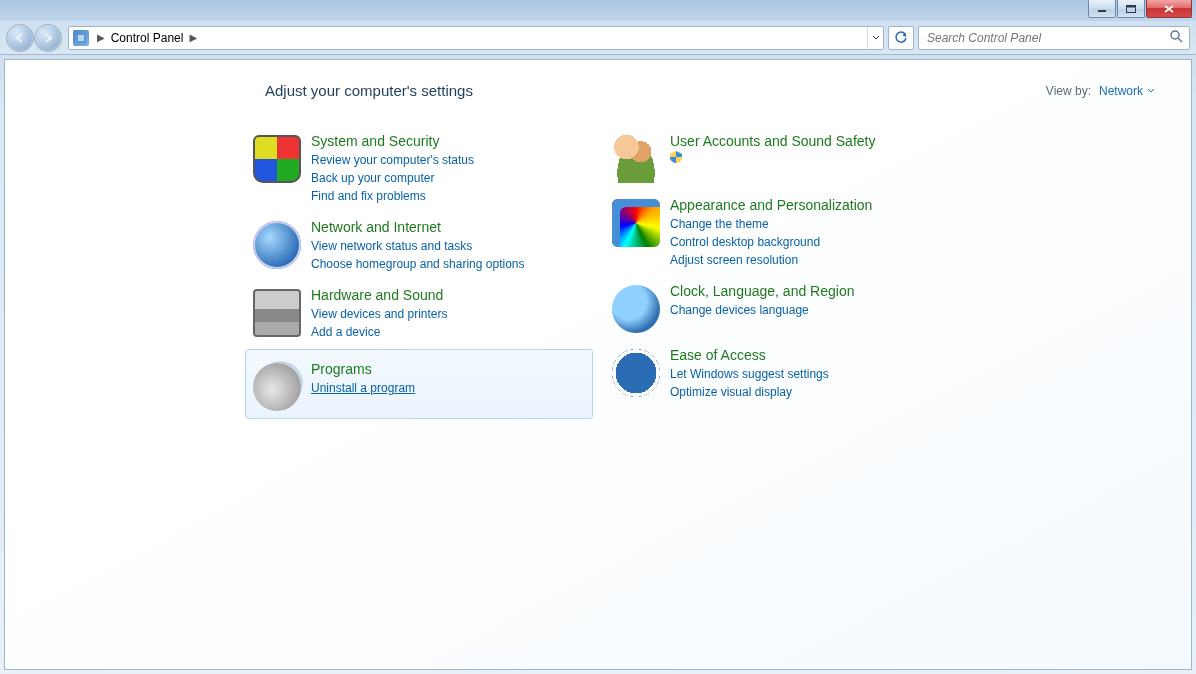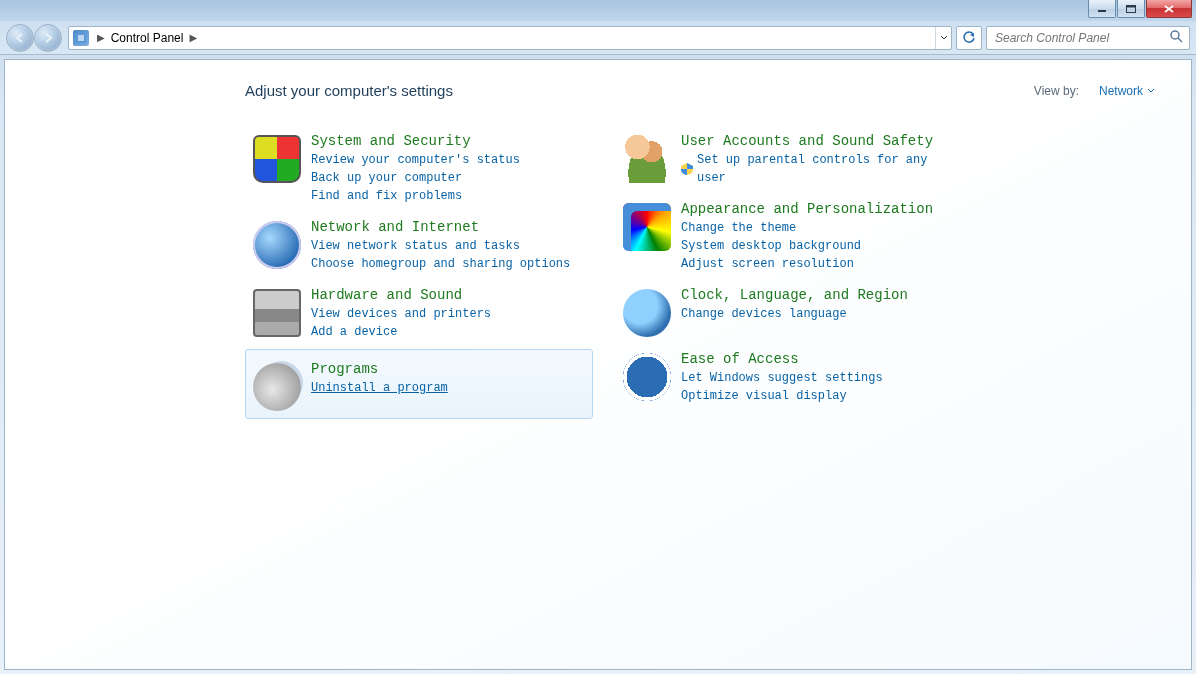--- a/index.html
+++ b/index.html
@@ -84,21 +84,21 @@
   }
   .refresh {
     width: 26px; height:24px;
     background:#fff;
     border:1px solid #9db4c9;
     border-radius:2px;
     display:flex; align-items:center; justify-content:center;
     margin-right:4px;
   }
   .search {
-    width: 204px; height:24px;
+    width: 272px; height:24px;
     background:#fff;
     border:1px solid #9db4c9;
     border-radius:2px;
     display:flex; align-items:center;
     padding:0 6px;
   }
   .search input {
     border:none; outline:none; flex:1;
     font-style: italic; color:#888; font-size:12px;
     background:transparent;
@@ -109,33 +109,34 @@
     border:1px solid #9db4c9;
     height: calc(674px - 21px - 34px - 8px);
     overflow:auto;
     padding: 22px 36px 20px 240px;
     background: linear-gradient(to bottom right, #fff 40%, #f5fafe 100%);
   }
   .header-row {
     display:flex;
     align-items:center;
     margin-bottom: 28px;
+    margin-left: 20px;
   }
   .page-title {
     font-size:15px;
     color:#1f3e5a;
   }
   .viewby {
     margin-left:auto;
-    display:flex; align-items:flex-end; gap:20px;
+    display:flex; align-items:flex-end; gap:8px;
     font-size:12px;
   }
   .viewby-label { color:#5a6b7c; }
   .viewby-drop { color:#1a6fb5; display:flex; align-items:center; gap:4px;}
-  .columns { display:flex; gap:22px;font-family:Liberation Mono, monospace; }
+  .columns { display:flex; gap:11px; }
   .col { width: 348px; }
   .cat {
     display:flex;
     padding: 6px 8px 8px 8px;
     border-radius:3px;
   }
   .cat.selected {
     background: linear-gradient(to bottom, #f3f9fe 0%, #eaf4fd 100%);
     border:1px solid #b6d5ef;
     padding: 11px 7px 7px 7px;
@@ -296,30 +297,29 @@
       <div class="cat">
         <div class="cat-icon i-users"></div>
         <div class="cat-body">
           <div class="cat-title">User Accounts and Sound Safety</div>
           <div class="task">
             <svg class="shield" viewBox="0 0 12 12">
                 <path d="M6 0 L12 3 V7 C12 9 9 12 6 12 C3 12 0 9 0 7 V3 Z" fill="#ffd24d"></path>
                 <path d="M6 0 L12 3 V6 H6 Z" fill="#3c8de0"></path>
                 <path d="M0 6 H6 V12 C3 12 0 9 0 7 Z" fill="#3c8de0"></path>
               </svg>
-            <span>Set up parental controls for any user</span>
           </div>
         </div>
       </div>
       <div class="cat">
         <div class="cat-icon i-appear"></div>
         <div class="cat-body">
           <div class="cat-title">Appearance and Personalization</div>
           <div class="task">Change the theme</div>
-          <div class="task">System desktop background</div>
+          <div class="task">Control desktop background</div>
           <div class="task">Adjust screen resolution</div>
         </div>
       </div>
       <div class="cat">
         <div class="cat-icon i-clock"></div>
         <div class="cat-body">
           <div class="cat-title">Clock, Language, and Region</div>
           <div class="task">Change devices language</div>
         </div>
       </div>

